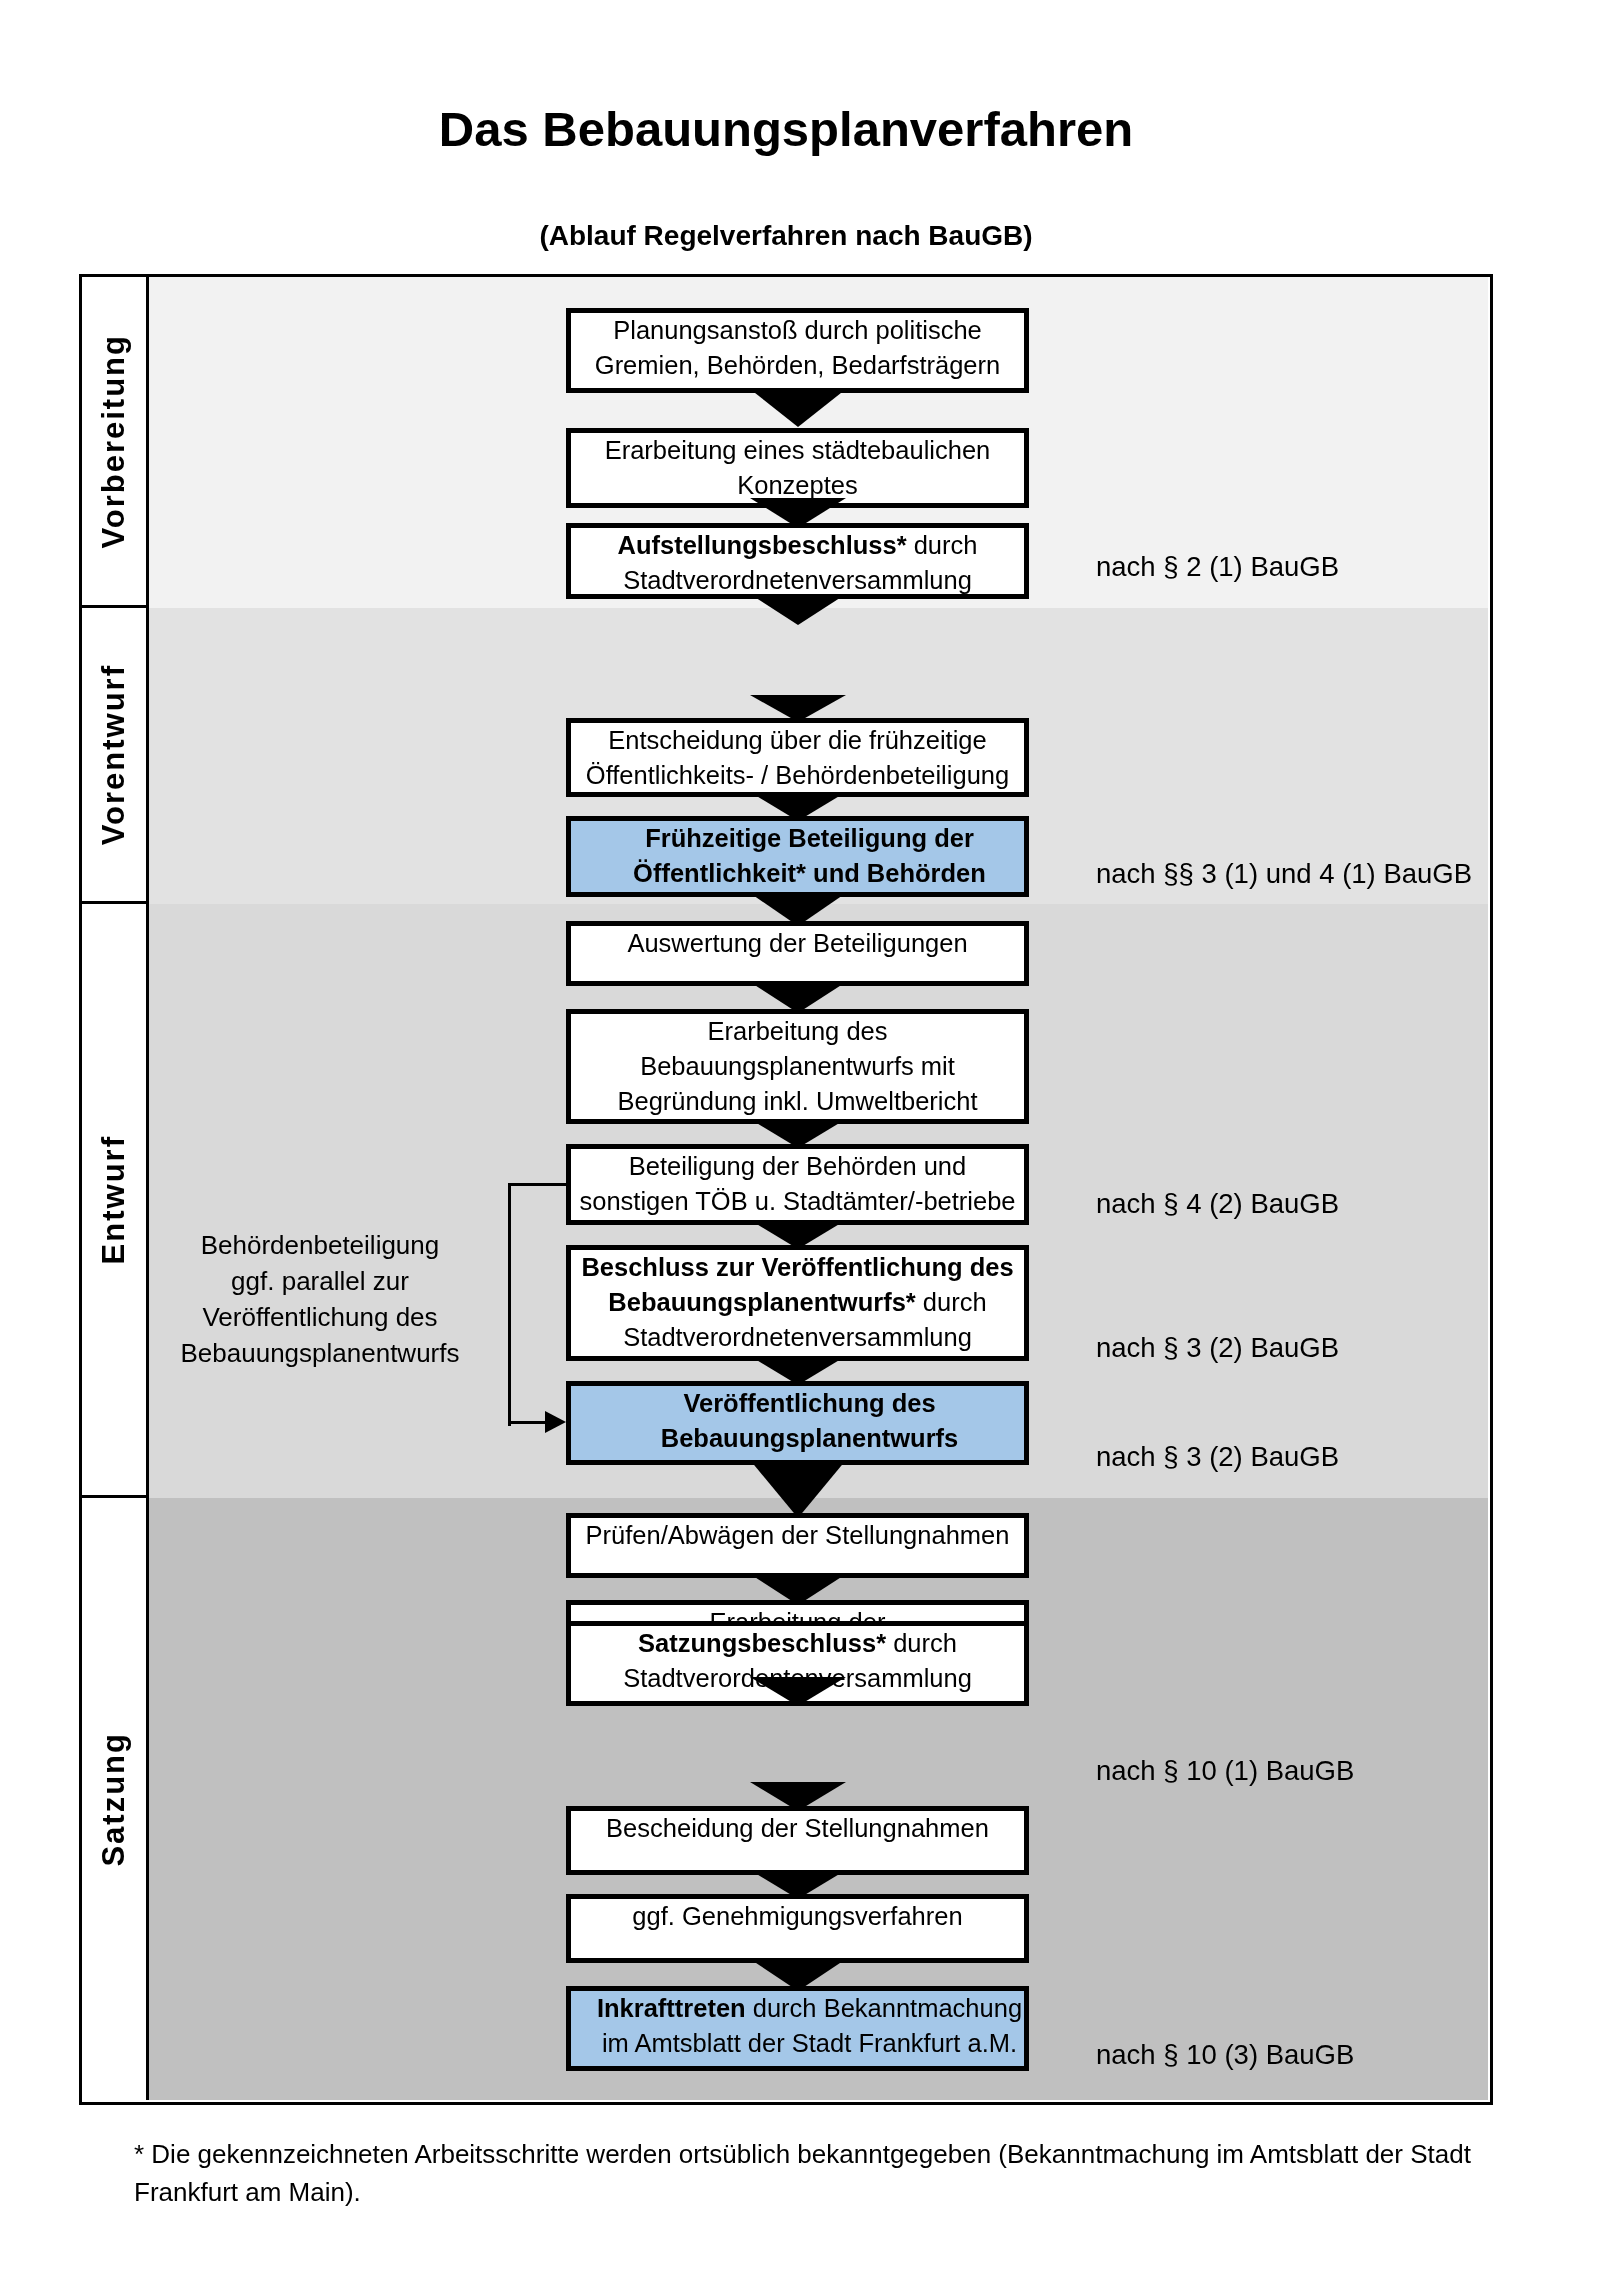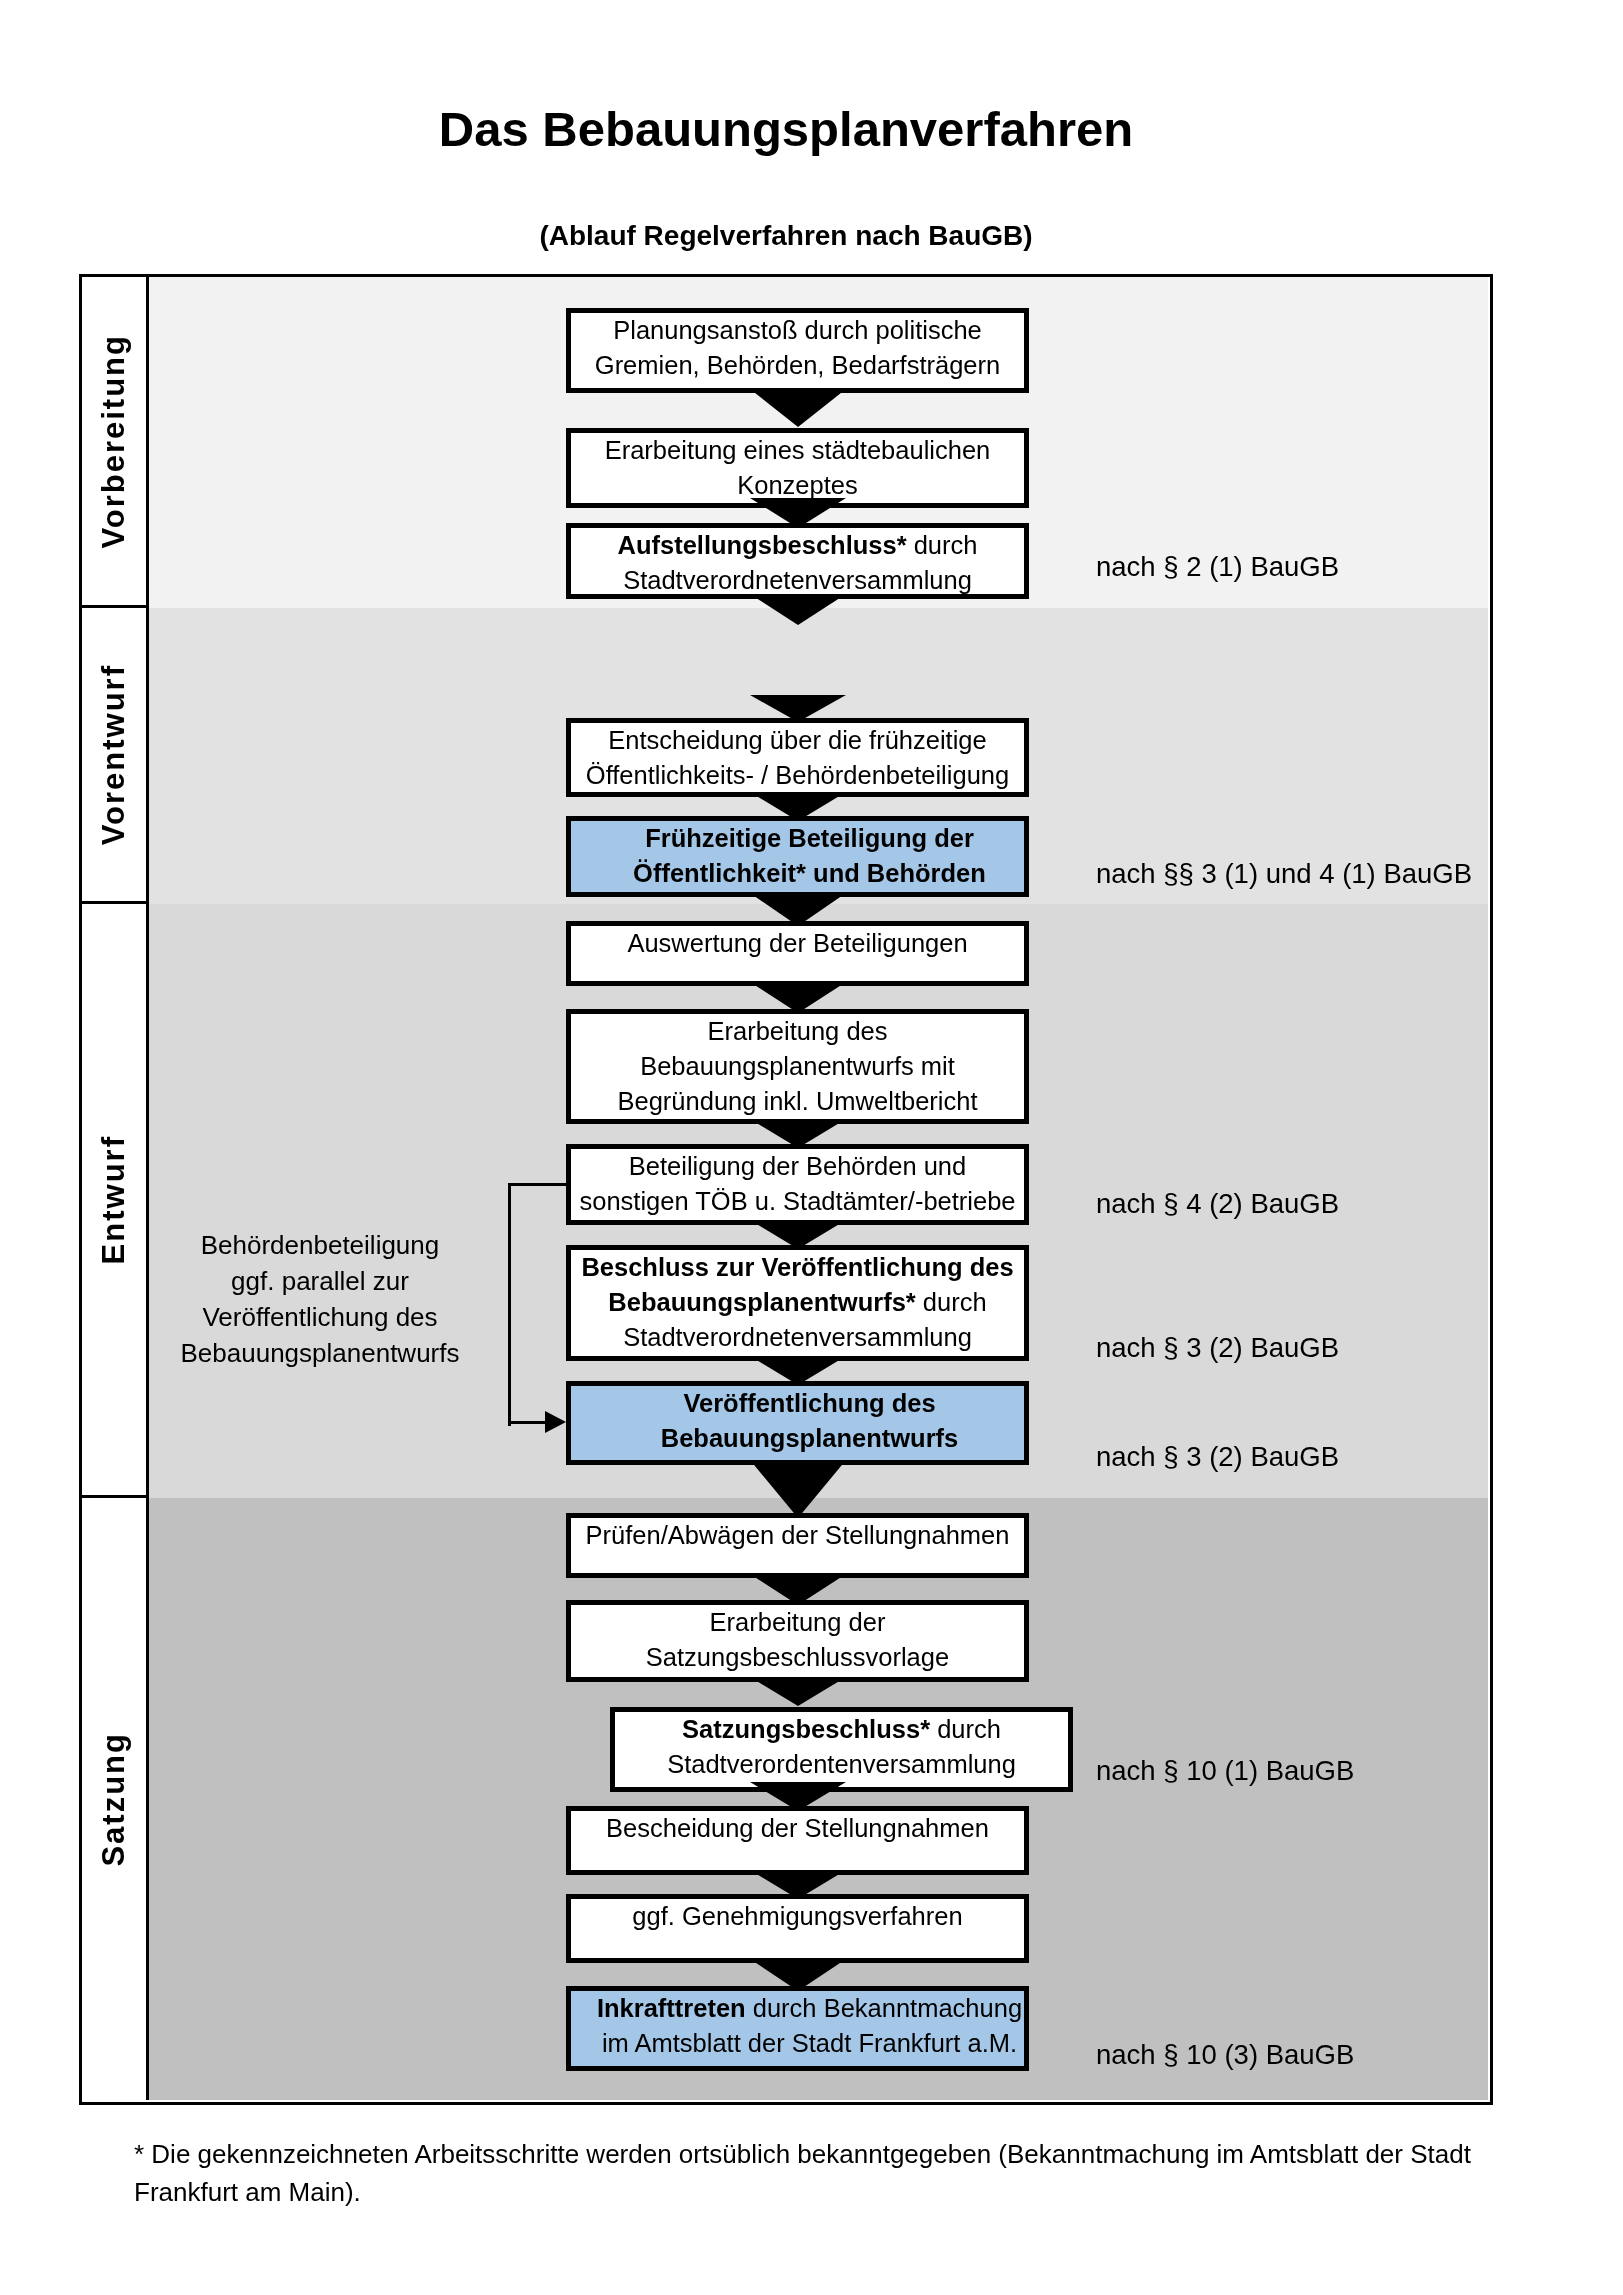--- a/index.html
+++ b/index.html
@@ -120,21 +120,21 @@
           <div><b>Veröffentlichung des</b></div>
           <div><b>Bebauungsplanentwurfs</b></div>
         </div>
         <div class="step" style="top: 1236px; height: 65px;">
           <div><span>Prüfen/Abwägen der Stellungnahmen</span></div>
         </div>
         <div class="step" style="top: 1323px; height: 82px;">
           <div><span>Erarbeitung der</span></div>
           <div><span>Satzungsbeschlussvorlage</span></div>
         </div>
-        <div class="step" style="top: 1430px; height: 85px; margin-left: 44px;">
+        <div class="step" style="top: 1344px; height: 85px;">
           <div><b>Satzungsbeschluss*</b><span> durch</span></div>
           <div><span>Stadtverordentenversammlung</span></div>
         </div>
         <div class="step" style="top: 1529px; height: 69px;">
           <div><span>Bescheidung der Stellungnahmen</span></div>
         </div>
         <div class="step" style="top: 1617px; height: 69px;">
           <div><span>ggf. Genehmigungsverfahren</span></div>
         </div>
         <div class="step hl" style="top: 1709px; height: 85px;">

